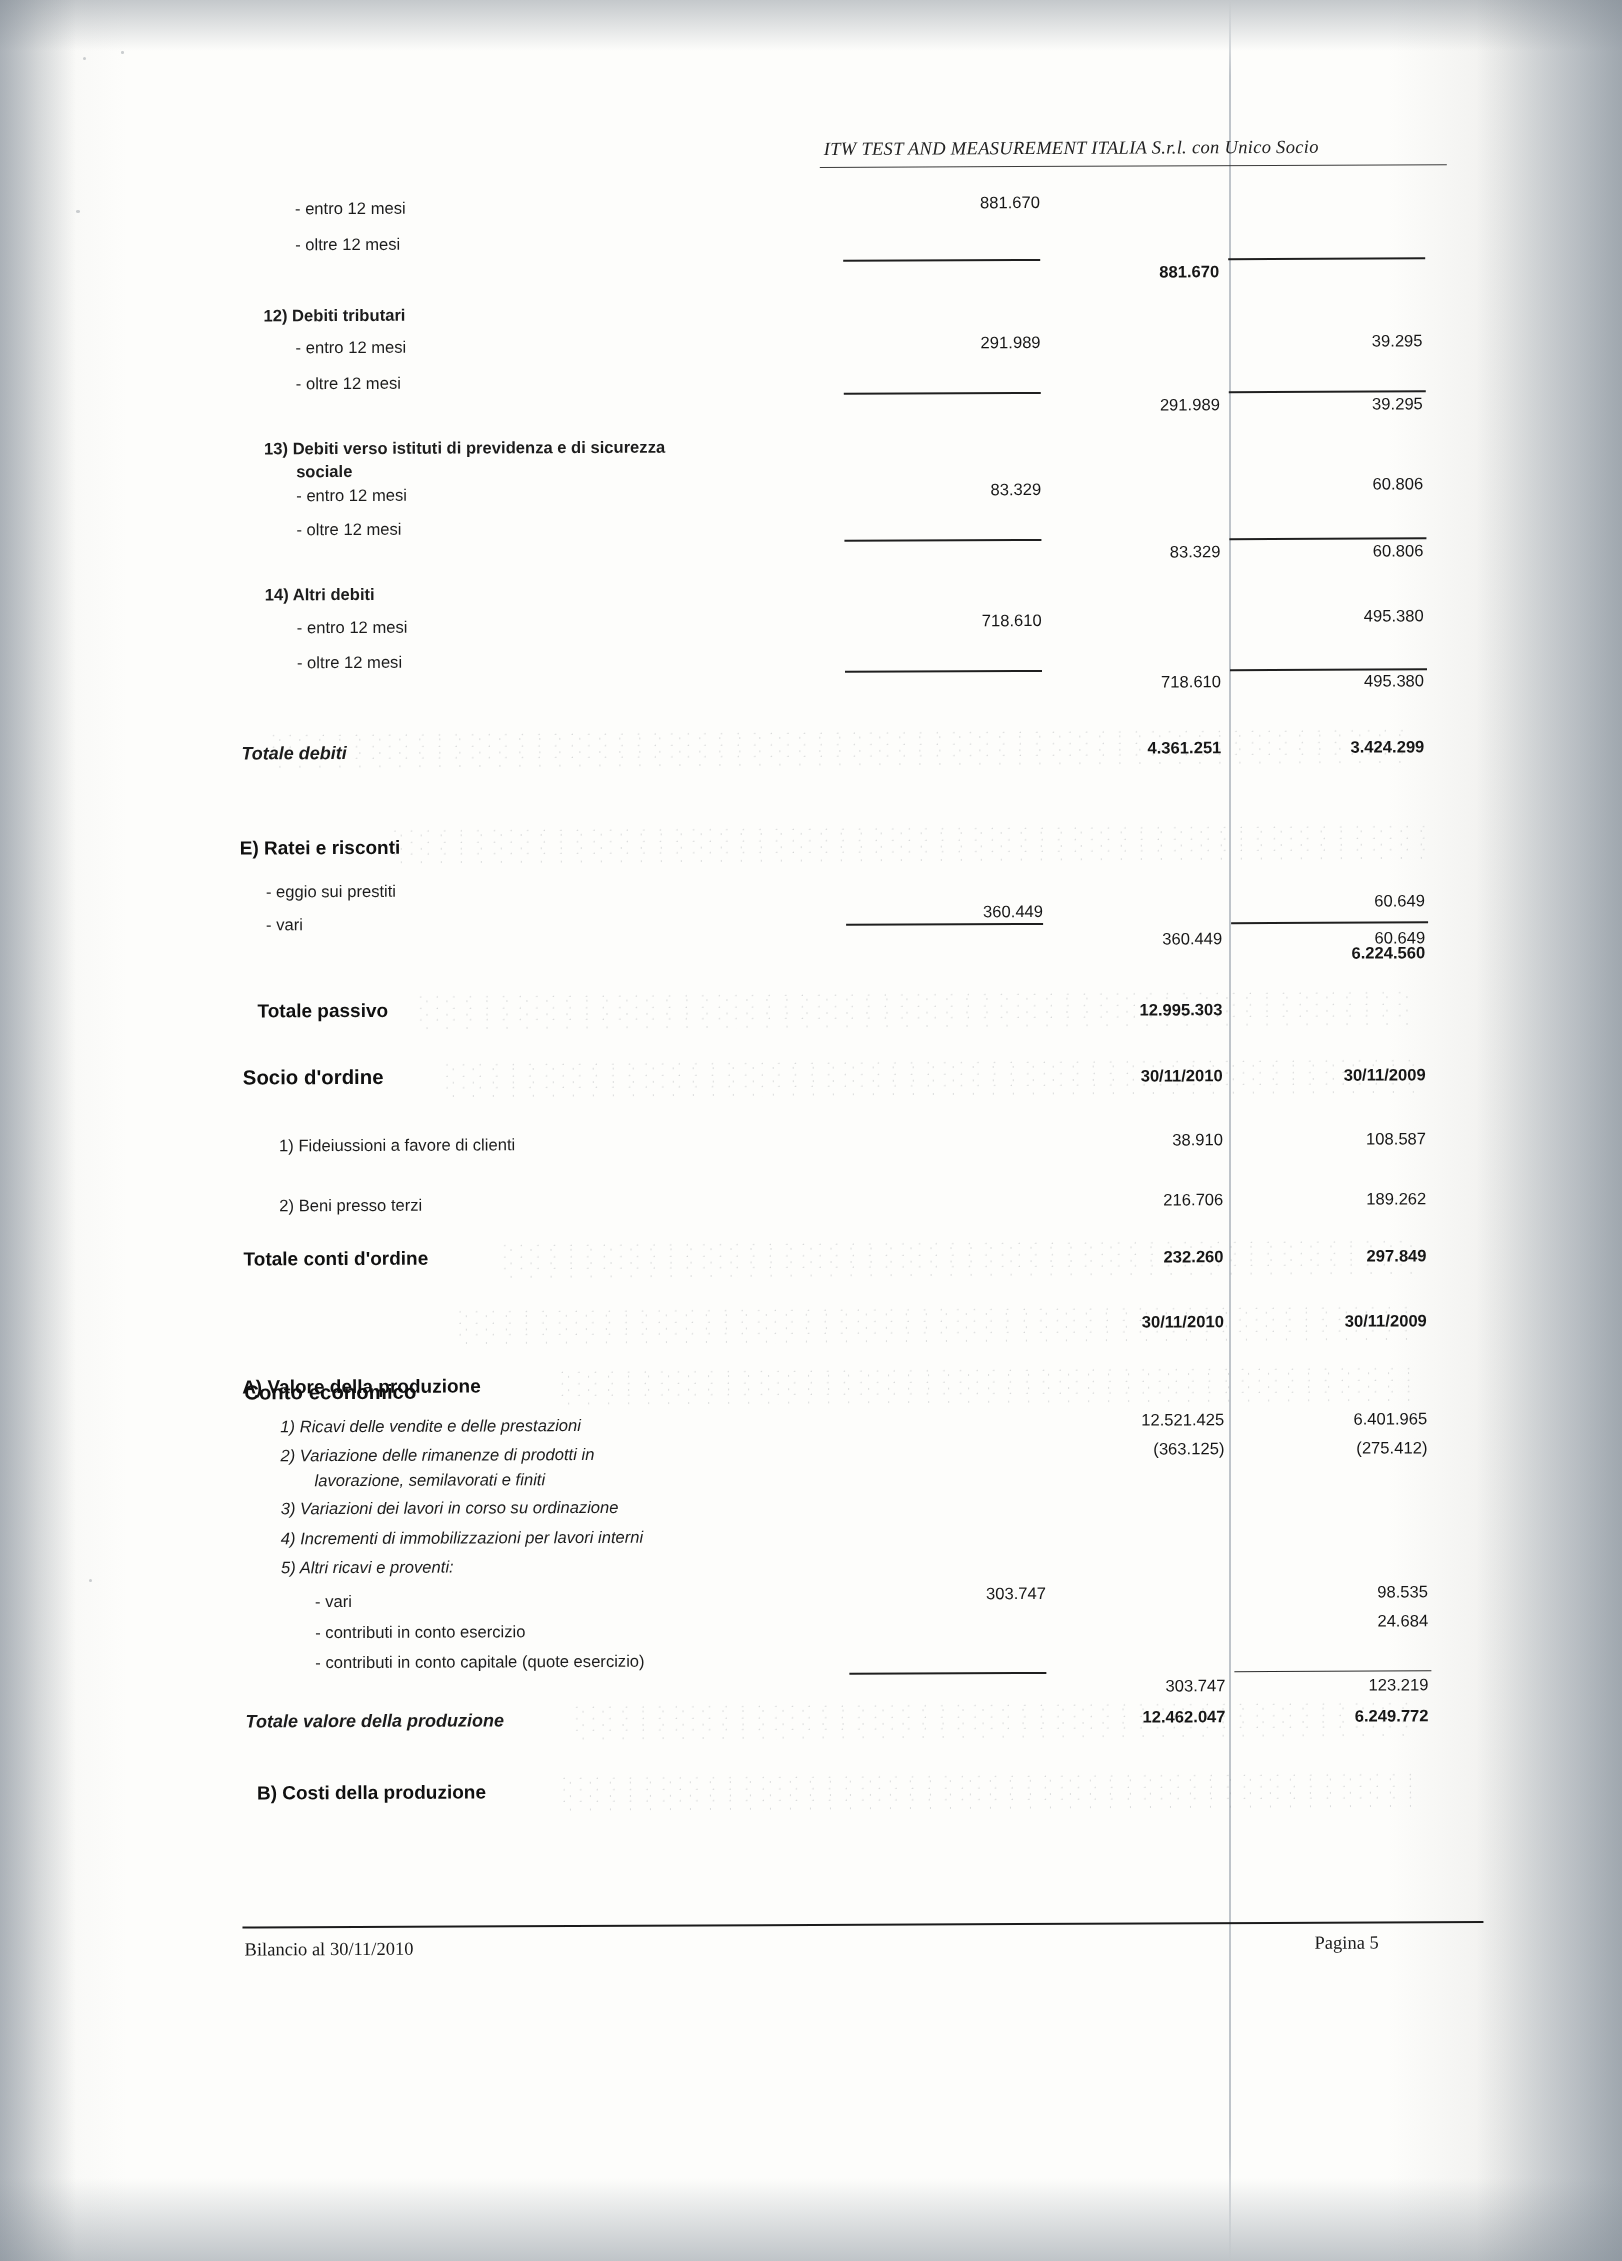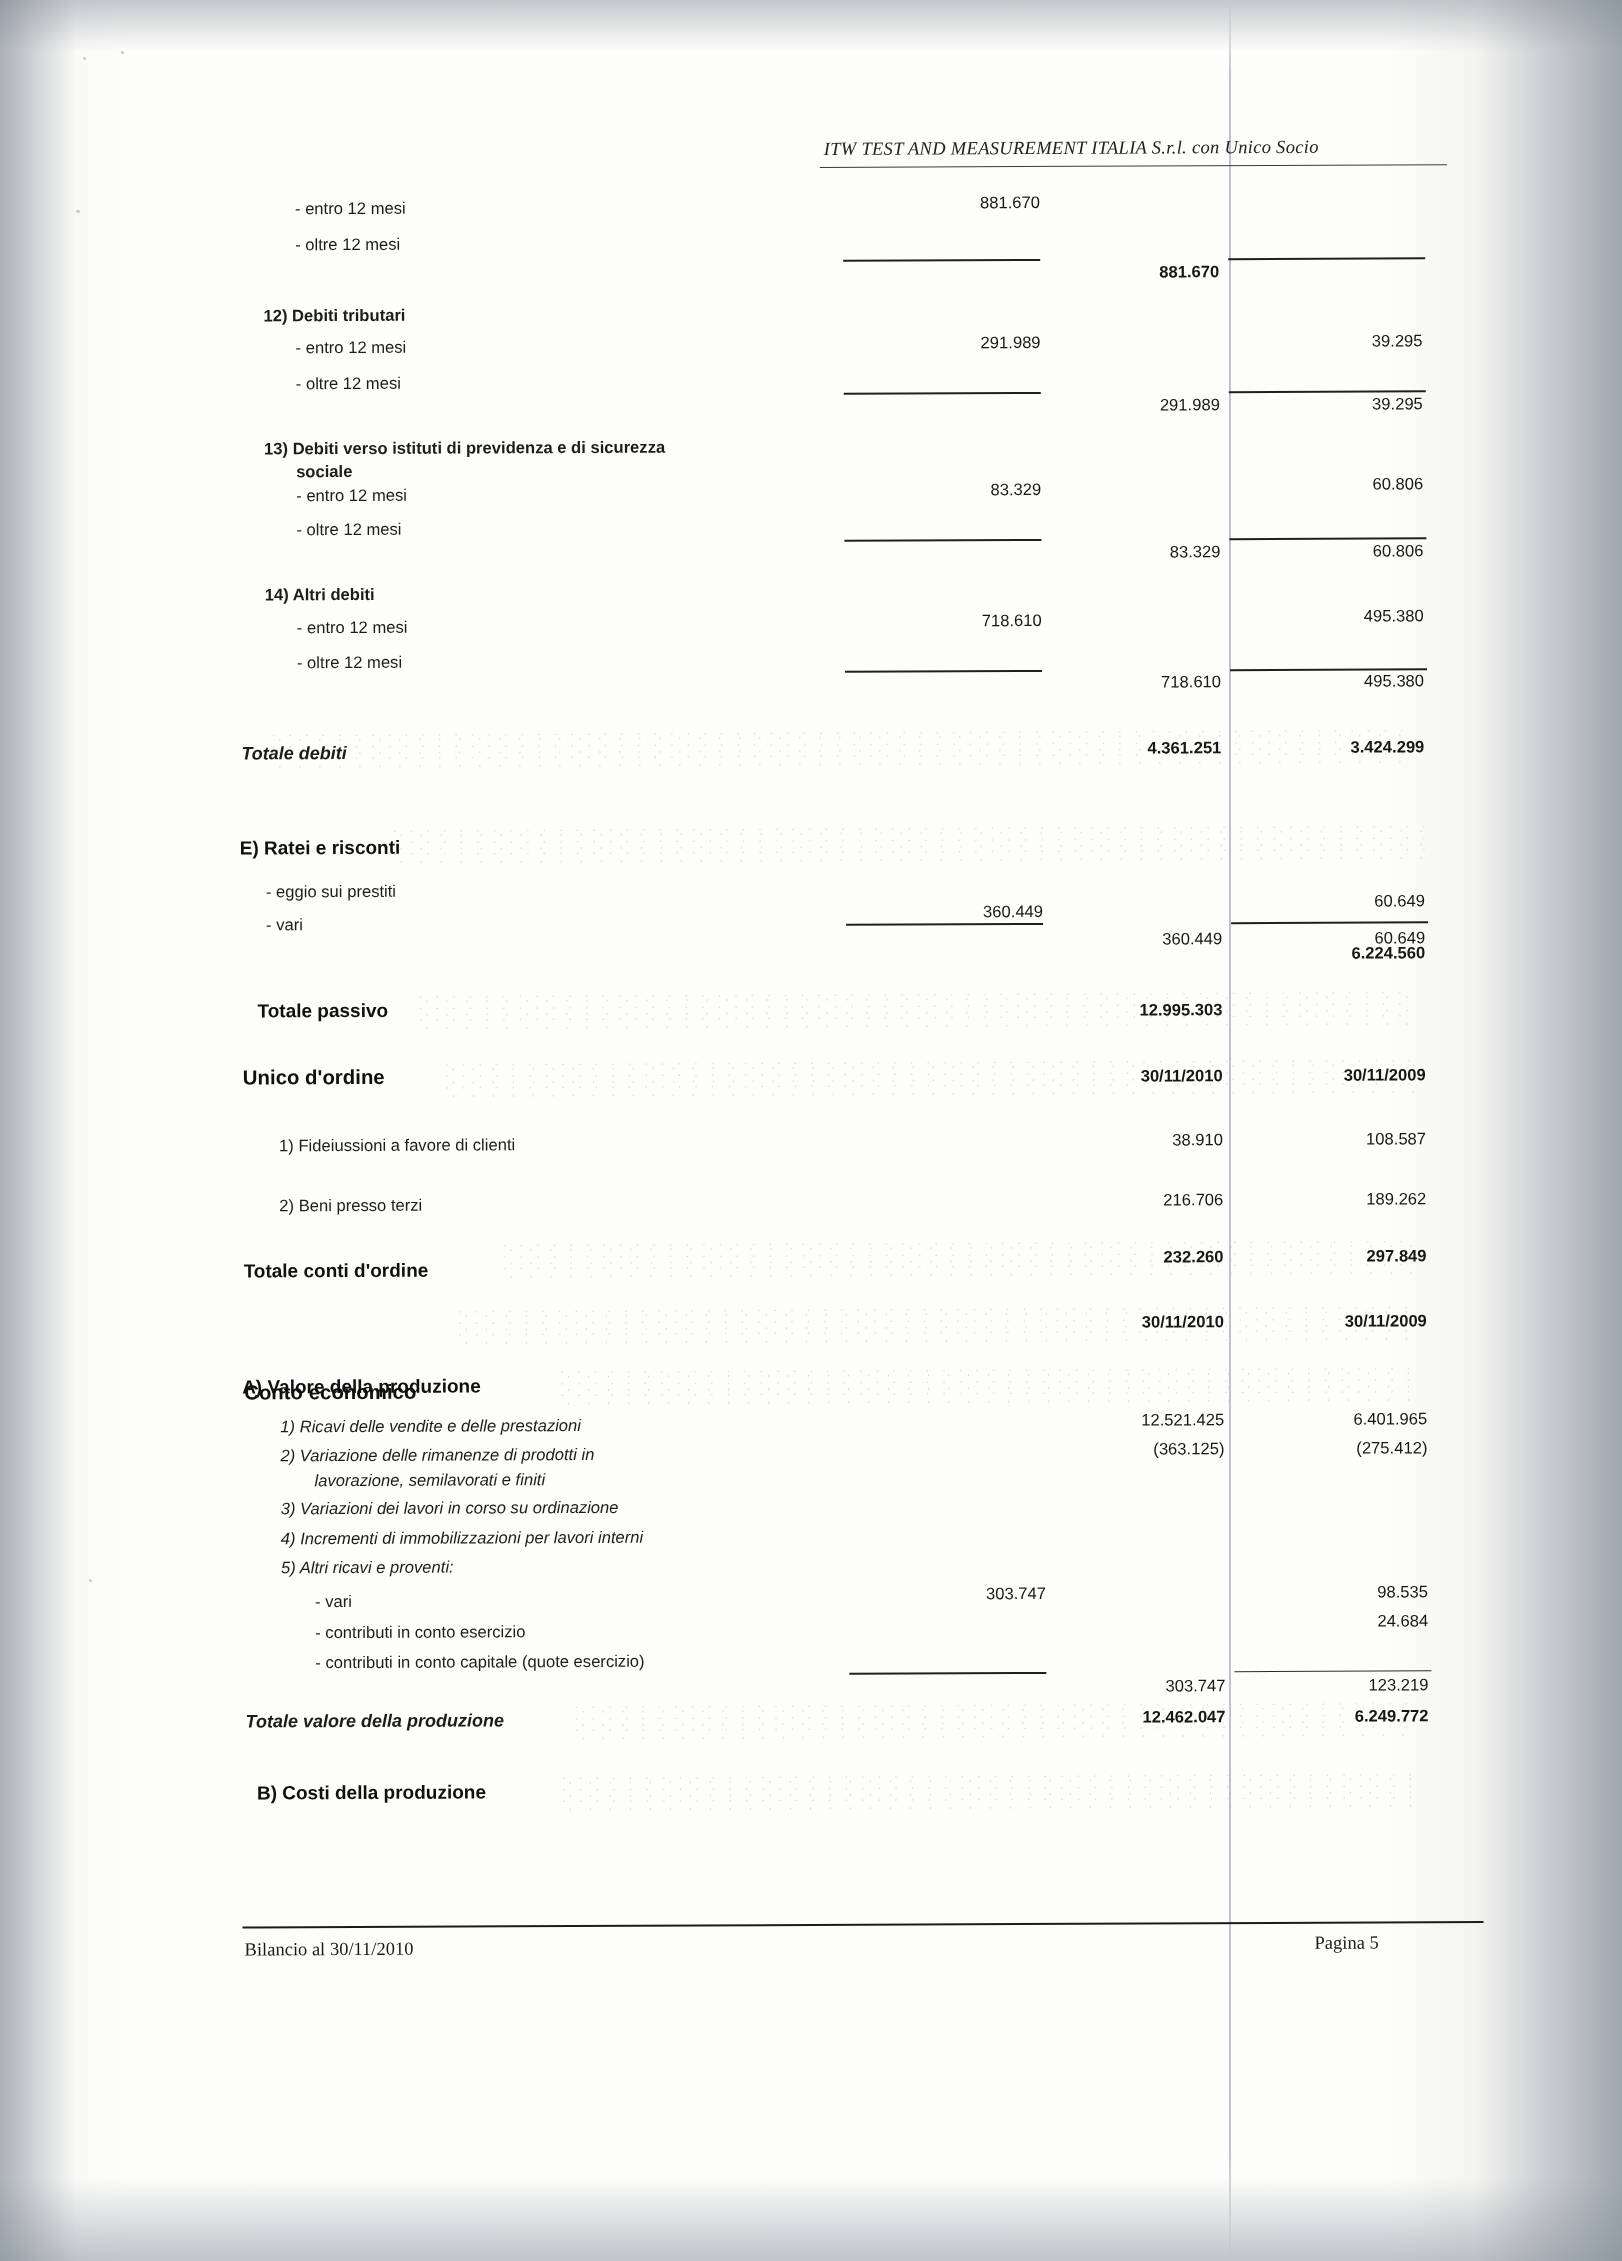--- a/index.html
+++ b/index.html
@@ -235,34 +235,34 @@
     <div class="rule" style="left:1232px;top:924px;width:197px;"></div>
     <div class="n2 colB" style="top:931px;">360.449</div>
     <div class="n2 colC" style="top:931px;">60.649</div>
 
     <div class="noise-band" style="left:420px;top:994px;width:993px;"></div>
     <div class="row lbl section" style="left:258px;top:998px;">Totale passivo</div>
     <div class="n2 colB b" style="top:1002px;">12.995.303</div>
     <div class="n2 colC b" style="top:946px;">6.224.560</div>
 
     <div class="noise-band" style="left:446px;top:1062px;width:968px;"></div>
-    <div class="row lbl section" style="left:243px;top:1064px;font-size:20.4px;">Unico d'ordine</div>
+    <div class="row lbl section" style="left:243px;top:1064px;font-size:20.4px;">Socio d'ordine</div>
     <div class="n2 colB b" style="top:1068px;">30/11/2010</div>
     <div class="n2 colC b" style="top:1068px;">30/11/2009</div>
 
     <div class="row lbl" style="left:279px;top:1134px;">1) Fideiussioni a favore di clienti</div>
     <div class="n2 colB" style="top:1132px;">38.910</div>
     <div class="n2 colC" style="top:1132px;">108.587</div>
 
     <div class="row lbl" style="left:279px;top:1194px;">2) Beni presso terzi</div>
     <div class="n2 colB" style="top:1192px;">216.706</div>
     <div class="n2 colC" style="top:1192px;">189.262</div>
 
     <div class="noise-band" style="left:503px;top:1243px;width:910px;"></div>
-    <div class="row lbl section" style="left:243px;top:1246px;margin-top:12px;">Totale conti d'ordine</div>
+    <div class="row lbl section" style="left:243px;top:1246px;">Totale conti d'ordine</div>
     <div class="n2 colB b" style="top:1249px;">232.260</div>
     <div class="n2 colC b" style="top:1249px;">297.849</div>
 
     <div class="noise-band" style="left:458px;top:1309px;width:955px;"></div>
     <div class="row lbl section" style="left:243px;top:1379px;font-size:20.4px;">Conto economico</div>
     <div class="n2 colB b" style="top:1314px;">30/11/2010</div>
     <div class="n2 colC b" style="top:1314px;">30/11/2009</div>
 
     <div class="noise-band" style="left:560px;top:1370px;width:853px;"></div>
     <div class="row lbl section" style="left:241px;top:1374px;">A)  Valore della produzione</div>

